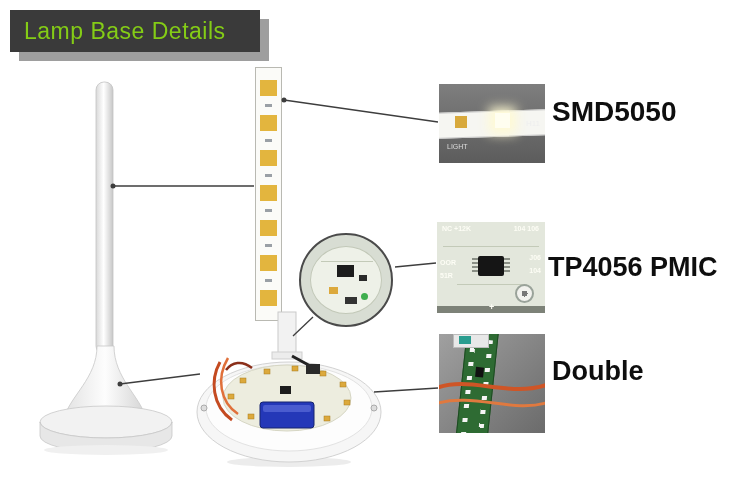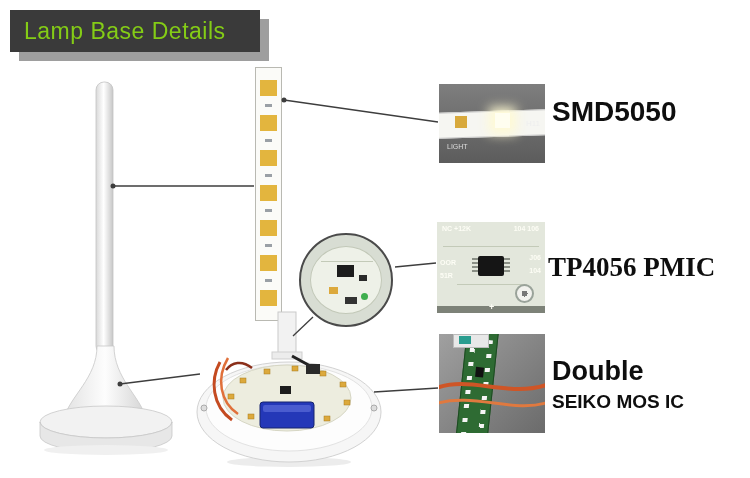--- a/index.html
+++ b/index.html
@@ -74,21 +74,21 @@
   .photo3 .bcomp{position:absolute;left:12px;top:40px;width:8px;height:10px;background:#111;}
   .photo3 .conn{position:absolute;left:14px;top:0;width:34px;height:12px;background:#e8e8e8;border:1px solid #bbb;}
   .photo3 .connchip{position:absolute;left:20px;top:2px;width:12px;height:8px;background:#2a9d8f;}
   .photo3 svg{position:absolute;left:0;top:0;}
 
   
   .callout{position:absolute;text-align:left;}
   .callout .t{font-weight:700;}
   .callout .s{font-weight:700;}
   .c1{left:552px;top:96px;width:196px;} .c1 .t{font-size:28px;} .c1 .s{font-size:21px;margin-top:3px;}
-  .c2{left:548px;top:252px;width:202px;font-family:Liberation Serif, serif;} .c2 .t{font-size:27px;}
+  .c2{left:548px;top:252px;width:202px;} .c2 .t{font-size:27px;}
   .c3{left:552px;top:356px;width:196px;} .c3 .t{font-size:27px;} .c3 .s{font-size:19px;margin-top:4px;}
 
   
   .lines{position:absolute;left:0;top:0;pointer-events:none;}
 </style>
 </head>
 <body>
 
 <div class="stage">
 
@@ -201,21 +201,20 @@
   </div>
 
   <div class="callout c1">
     <div class="t">SMD5050</div>
   </div>
   <div class="callout c2">
     <div class="t">TP4056 PMIC</div>
   </div>
   <div class="callout c3">
     <div class="t">Double</div>
-    <div class="s">SEIKO MOS IC</div>
   </div>
 
   <svg class="lines" width="750" height="478">
     <g stroke="#3d3d3d" stroke-width="1.3" fill="#3d3d3d">
       <line x1="113" y1="186" x2="254" y2="186"></line>
       <circle cx="113" cy="186" r="2.5" stroke="none"></circle>
       <line x1="284" y1="100" x2="438" y2="122"></line>
       <circle cx="284" cy="100" r="2.5" stroke="none"></circle>
       <line x1="395" y1="267" x2="436" y2="263"></line>
       <line x1="313" y1="317" x2="293" y2="336"></line>

